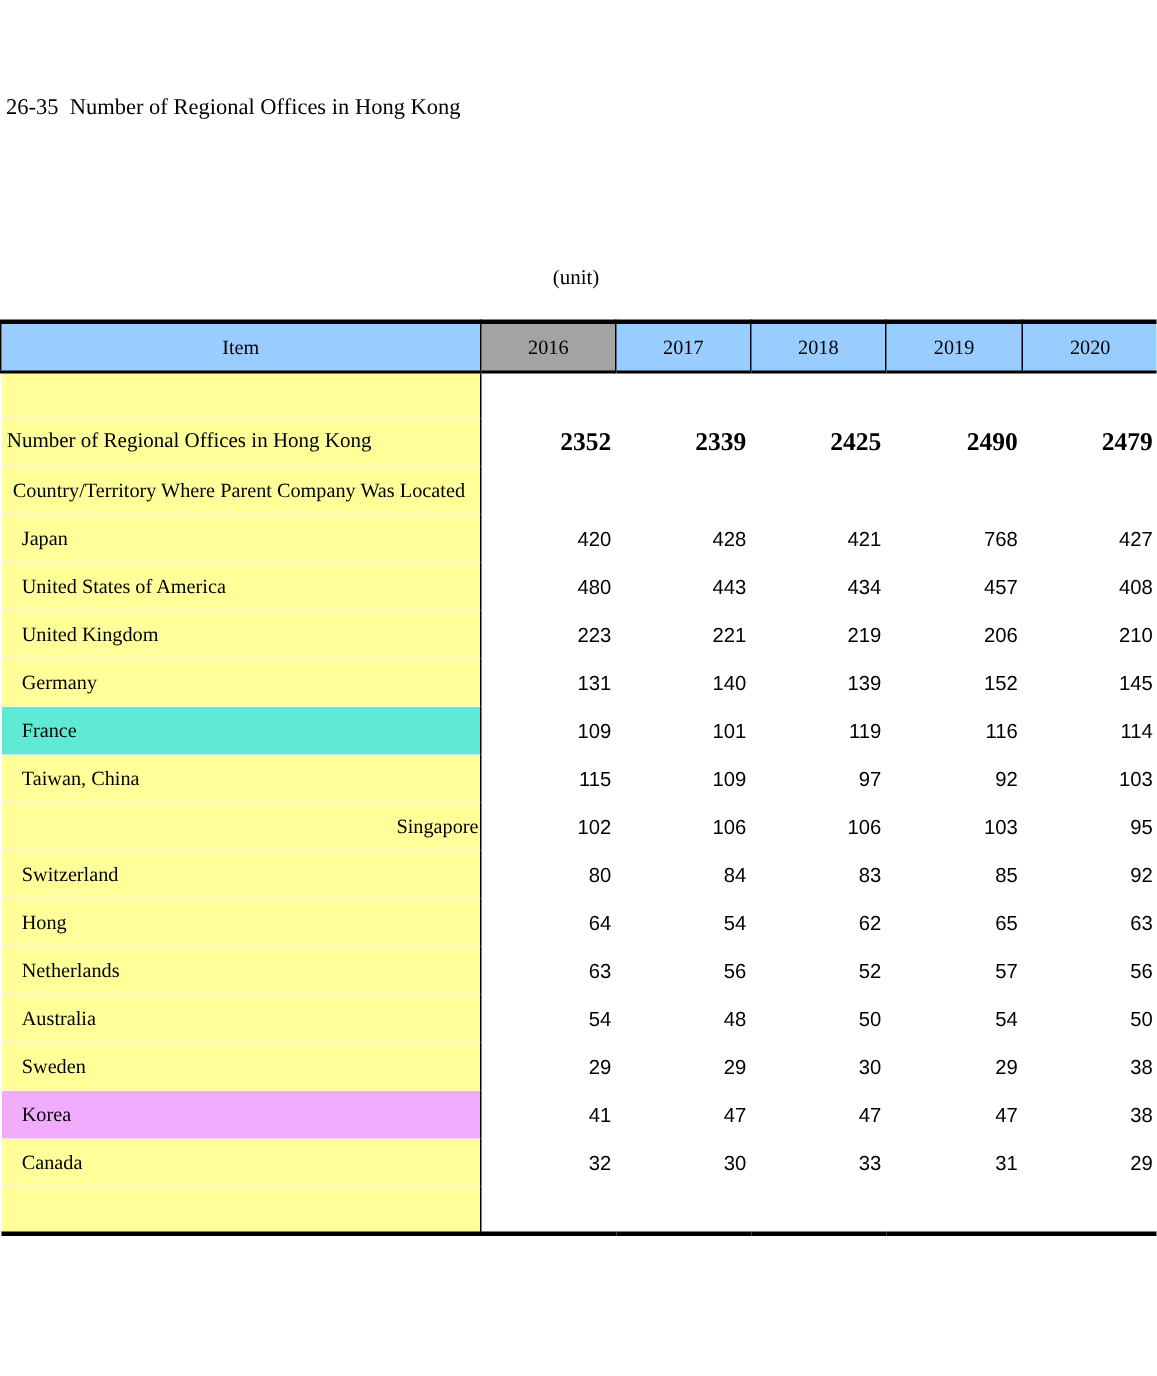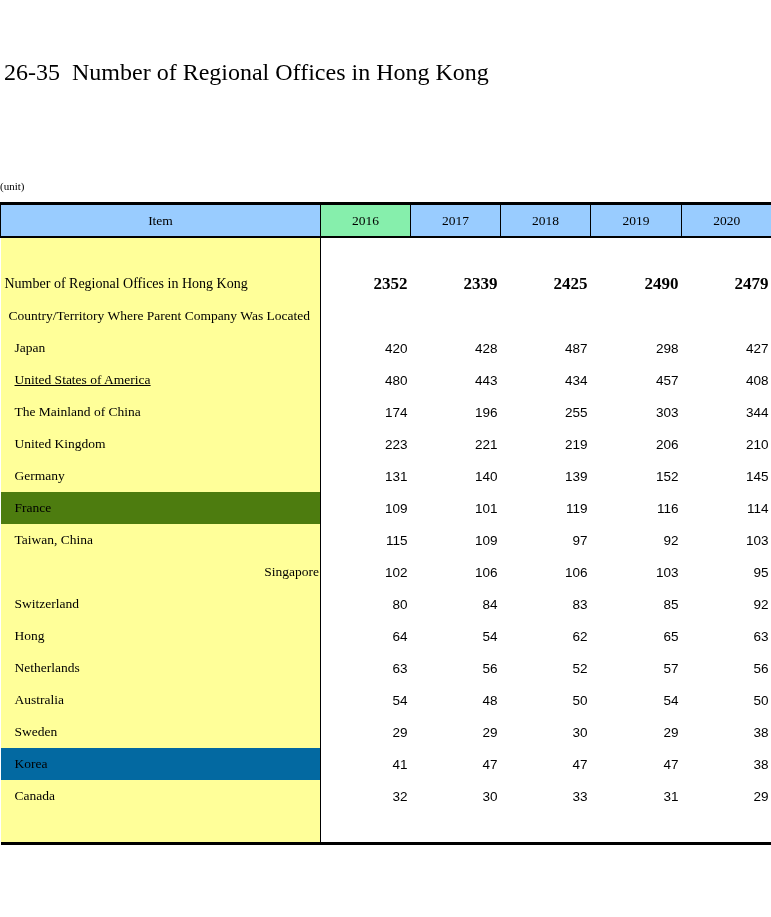--- a/index.html
+++ b/index.html
@@ -6,30 +6,30 @@
   body {
     width: 771px; height: 917px;
     background: #ffffff;
     color: #000;
     font-family: "Liberation Serif", serif;
     overflow: hidden;
     position: relative;
   }
   .title {
     padding: 5px 0 0 4px;
-    font-size: 24px;
+    font-size: 15px;
     line-height: 27px;
     white-space: pre;
   }
   .unit {
     margin-top: 38px;
-    margin-bottom: 8px;
+    margin-bottom: 19px;
     padding-right: 3px;
-    text-align: left;
-    font-size: 11px;
+    text-align: center;
+    font-size: 14px;
     line-height: 16px;
   }
   table.stats {
     width: 771px;
     border-collapse: collapse;
     table-layout: fixed;
     border-top: 3px solid #000;
     border-bottom: 3px solid #000;
   }
   table.stats th {
@@ -81,21 +81,21 @@
       <col style="width:320px">
       <col style="width:90px">
       <col style="width:90px">
       <col style="width:90px">
       <col style="width:91px">
       <col style="width:90px">
     </colgroup>
     <thead>
       <tr>
         <th style="background: rgb(153, 204, 255);">Item</th>
-        <th style="background: #86efac;">2016</th>
+        <th style="background: #a3a3a3;">2016</th>
         <th style="background: rgb(153, 204, 255);">2017</th>
         <th style="background: rgb(153, 204, 255);">2018</th>
         <th style="background: rgb(153, 204, 255);">2019</th>
         <th style="background: rgb(153, 204, 255);">2020</th>
       </tr>
     </thead>
     <tbody>
       <tr class="spacer-row">
         <td class="item-cell" style="background: rgb(255, 255, 153);"></td>
         <td colspan="5"></td>
@@ -113,58 +113,50 @@
           <td class="val-cell"></td>
           <td class="val-cell"></td>
           <td class="val-cell"></td>
           <td class="val-cell"></td>
           <td class="val-cell"></td>
         </tr>
         <tr class="data-row">
           <td class="item-cell indent1" style="background: rgb(255, 255, 153);">Japan</td>
           <td class="val-cell">420</td>
           <td class="val-cell">428</td>
-          <td class="val-cell">487</td>
-          <td class="val-cell">298</td>
+          <td class="val-cell">421</td>
+          <td class="val-cell">768</td>
           <td class="val-cell">427</td>
         </tr>
         <tr class="data-row">
-          <td class="item-cell indent1" style="background: rgb(255, 255, 153); text-decoration: underline;">United States of America</td>
+          <td class="item-cell indent1" style="background: rgb(255, 255, 153);">United States of America</td>
           <td class="val-cell">480</td>
           <td class="val-cell">443</td>
           <td class="val-cell">434</td>
           <td class="val-cell">457</td>
           <td class="val-cell">408</td>
-        </tr>
-        <tr class="data-row">
-          <td class="item-cell indent1" style="background: rgb(255, 255, 153);">The Mainland of China</td>
-          <td class="val-cell">174</td>
-          <td class="val-cell">196</td>
-          <td class="val-cell">255</td>
-          <td class="val-cell">303</td>
-          <td class="val-cell">344</td>
         </tr>
         <tr class="data-row">
           <td class="item-cell indent1" style="background: rgb(255, 255, 153);">United Kingdom</td>
           <td class="val-cell">223</td>
           <td class="val-cell">221</td>
           <td class="val-cell">219</td>
           <td class="val-cell">206</td>
           <td class="val-cell">210</td>
         </tr>
         <tr class="data-row">
           <td class="item-cell indent1" style="background: rgb(255, 255, 153);">Germany</td>
           <td class="val-cell">131</td>
           <td class="val-cell">140</td>
           <td class="val-cell">139</td>
           <td class="val-cell">152</td>
           <td class="val-cell">145</td>
         </tr>
         <tr class="data-row">
-          <td class="item-cell indent1" style="background: #4d7c0f;">France</td>
+          <td class="item-cell indent1" style="background: #5eead4;">France</td>
           <td class="val-cell">109</td>
           <td class="val-cell">101</td>
           <td class="val-cell">119</td>
           <td class="val-cell">116</td>
           <td class="val-cell">114</td>
         </tr>
         <tr class="data-row">
           <td class="item-cell indent1" style="background: rgb(255, 255, 153);">Taiwan, China</td>
           <td class="val-cell">115</td>
           <td class="val-cell">109</td>
@@ -214,21 +206,21 @@
         </tr>
         <tr class="data-row">
           <td class="item-cell indent1" style="background: rgb(255, 255, 153);">Sweden</td>
           <td class="val-cell">29</td>
           <td class="val-cell">29</td>
           <td class="val-cell">30</td>
           <td class="val-cell">29</td>
           <td class="val-cell">38</td>
         </tr>
         <tr class="data-row">
-          <td class="item-cell indent1" style="background: #0369a1;">Korea</td>
+          <td class="item-cell indent1" style="background: #f0abfc;">Korea</td>
           <td class="val-cell">41</td>
           <td class="val-cell">47</td>
           <td class="val-cell">47</td>
           <td class="val-cell">47</td>
           <td class="val-cell">38</td>
         </tr>
         <tr class="data-row">
           <td class="item-cell indent1" style="background: rgb(255, 255, 153);">Canada</td>
           <td class="val-cell">32</td>
           <td class="val-cell">30</td>

